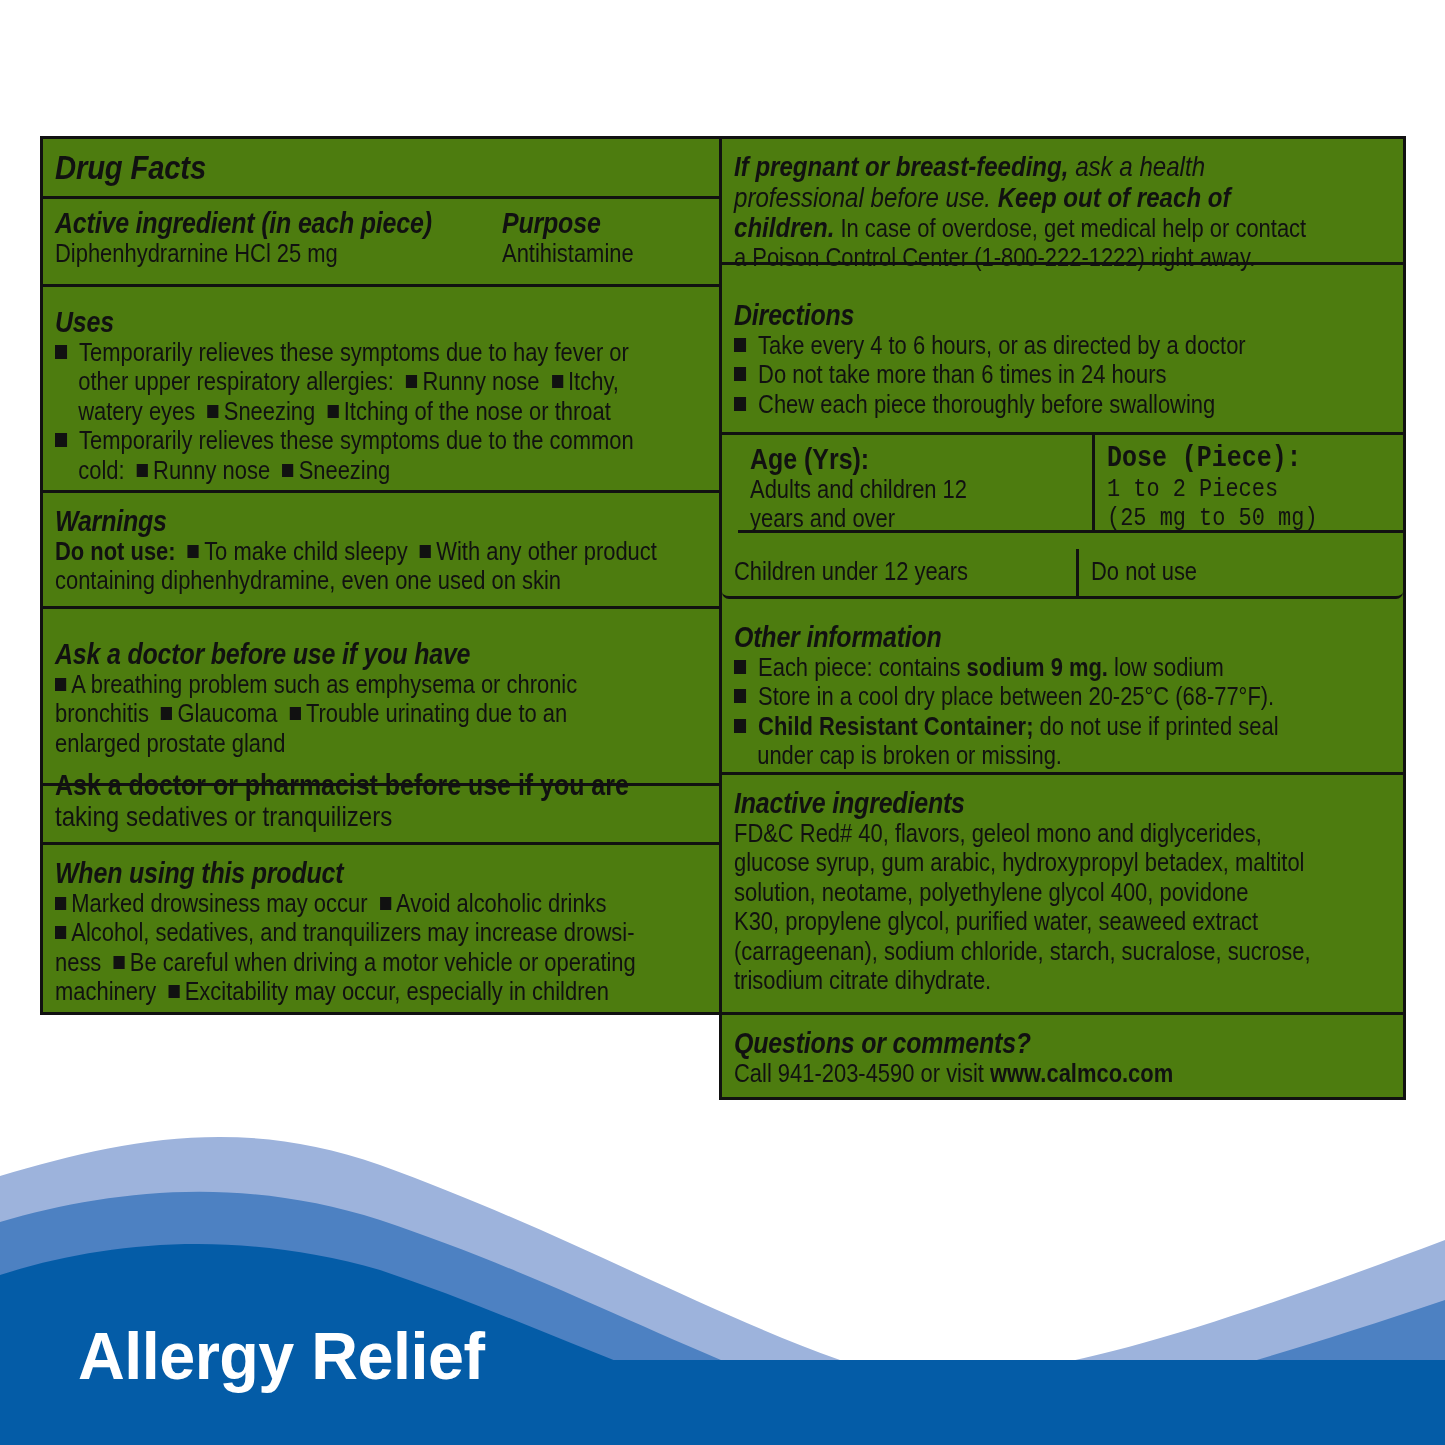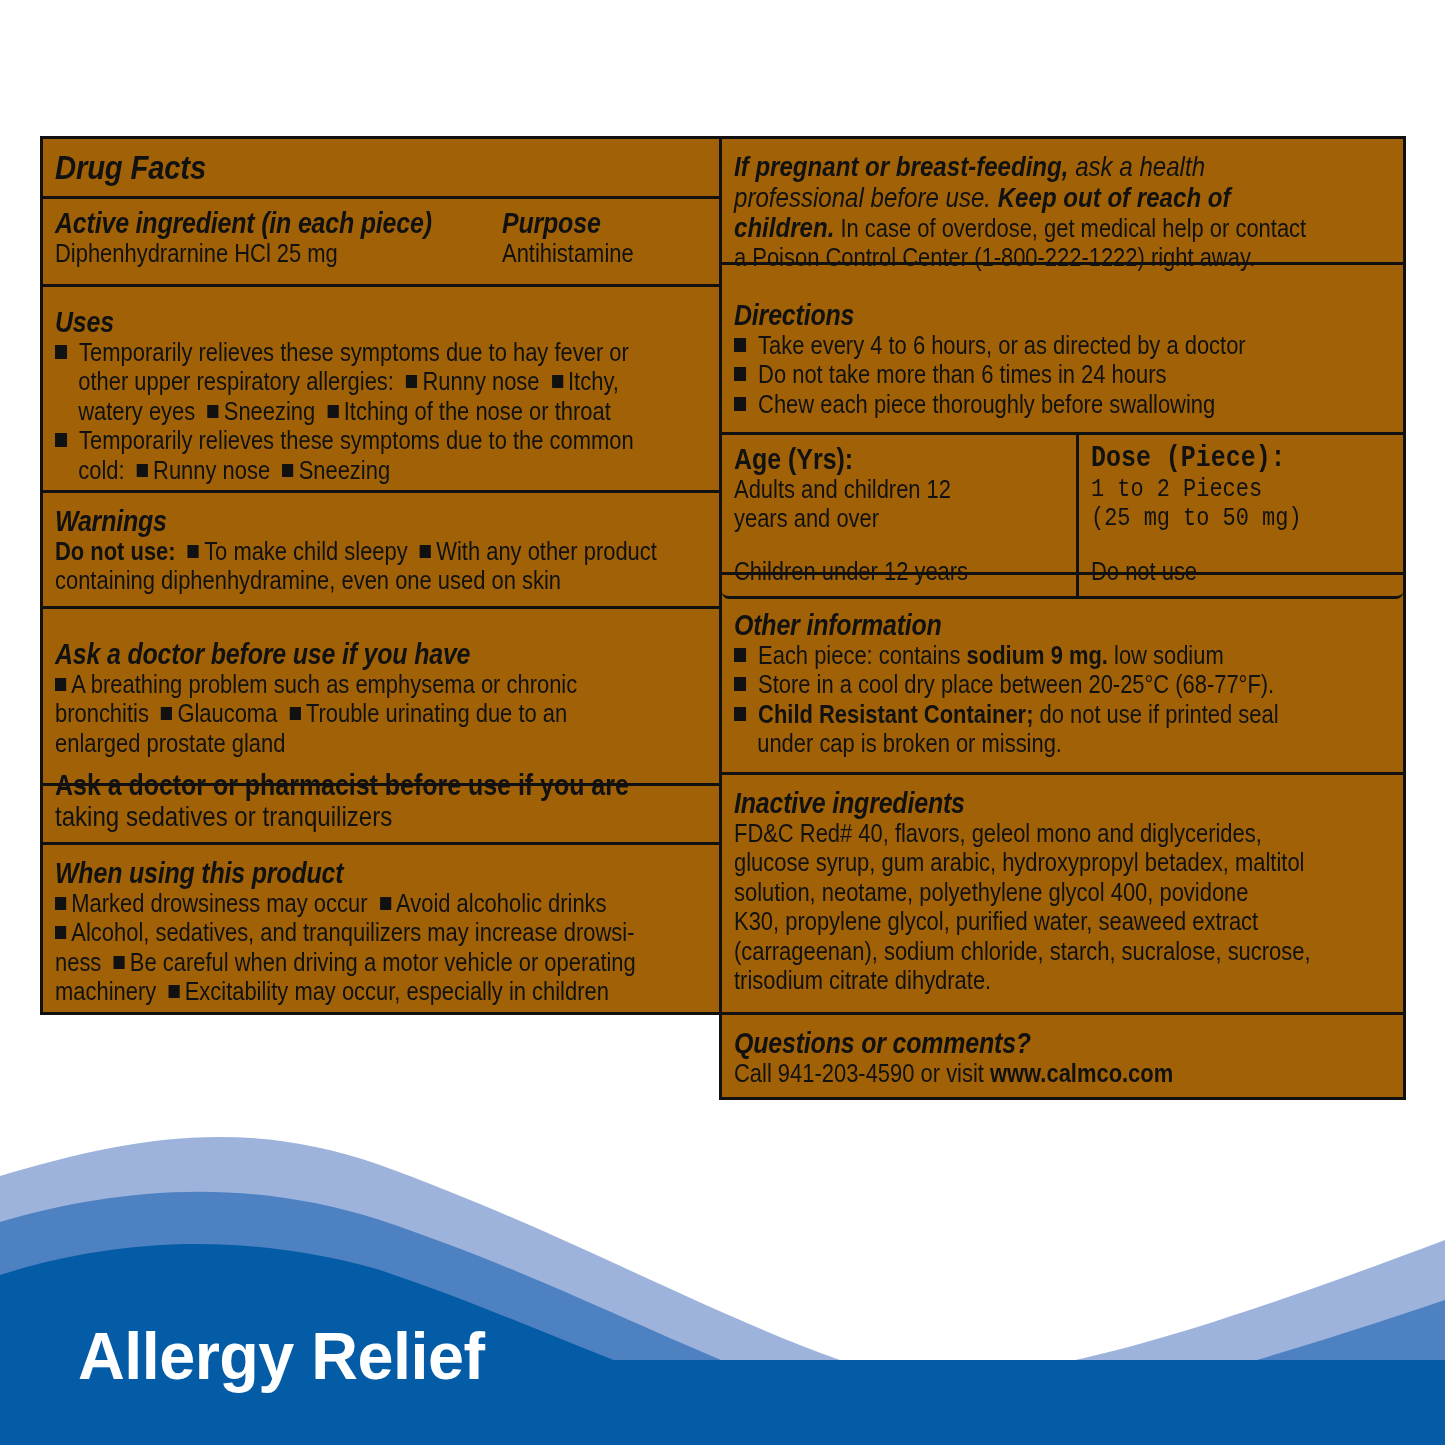--- a/index.html
+++ b/index.html
@@ -2,21 +2,21 @@
 <html><head>
   <meta charset="utf-8">
   <style>
     html, body { margin: 0; padding: 0; }
     body {
       width: 1445px; height: 1445px; position: relative; overflow: hidden;
       background: #ffffff; color: #111;
       font-family: "Liberation Sans", "DejaVu Sans", sans-serif;
     }
     .panel {
-      position: absolute; box-sizing: border-box; background: #a16207;
+      position: absolute; box-sizing: border-box; background: #4d7c0f;
       border: 3px solid #111;
     }
     .left-panel { left: 40px; top: 136px; width: 682px; height: 879px; }
     .right-panel { left: 719px; top: 136px; width: 687px; height: 964px; }
     .sec {
       position: absolute; left: 0; right: 0; box-sizing: border-box;
       border-bottom: 3px solid #111; padding: 0 12px;
     }
     .sec.last { border-bottom: none; }
     .h {
@@ -111,41 +111,41 @@
     <span class="t">a Poison Control Center (1-800-222-1222) right away.</span>
   </div>
 
   <div class="sec" style="top:150px;height:146px;padding-top:10px;">
     <span class="h">Directions</span>
     <span class="t"><span class="sq lead"></span><span>Take every 4 to 6 hours, or as directed by a doctor</span></span>
     <span class="t"><span class="sq lead"></span><span>Do not take more than 6 times in 24 hours</span></span>
     <span class="t"><span class="sq lead"></span><span>Chew each piece thoroughly before swallowing</span></span>
   </div>
 
-  <div class="sec" style="top:296px;height:140px;padding-top:24px;">
+  <div class="sec" style="top:296px;height:98px;padding-top:24px;margin-left:16px;">
     <div class="vline" style="left:354px;"></div>
     <div style="position:absolute;left:12px;top:8px;">
       <span class="hb">Age (Yrs):</span>
       <span class="t">Adults and children 12</span>
       <span class="t">years and over</span>
     </div>
     <div style="position:absolute;left:369px;top:8px;font-family:Liberation Mono, monospace;">
       <span class="hb">Dose (Piece):</span>
       <span class="t">1 to 2 Pieces</span>
       <span class="t">(25 mg to 50 mg)</span>
     </div>
   </div>
 
   <div class="sec" style="top:410px;height:50px;border-radius:7px;">
     <div class="vline" style="left:354px;"></div>
     <span class="t" style="position:absolute;left:12px;top:8px;">Children under 12 years</span>
     <span class="t" style="position:absolute;left:369px;top:8px;">Do not use</span>
   </div>
 
-  <div class="sec" style="top:460px;height:176px;padding-top:10px;">
+  <div class="sec" style="top:460px;height:176px;padding-top:22px;">
     <span class="h">Other information</span>
     <span class="t"><span class="sq lead"></span><span>Each piece: contains</span> <span class="b">sodium 9 mg.</span> <span>low sodium</span></span>
     <span class="t"><span class="sq lead"></span><span>Store in a cool dry place between 20-25°C (68-77°F).</span></span>
     <span class="t"><span class="sq lead"></span><span class="b">Child Resistant Container;</span> <span>do not use if printed seal</span></span>
     <span class="t indent">under cap is broken or missing.</span>
   </div>
 
   <div class="sec" style="top:636px;height:240px;padding-top:12px;">
     <span class="h">Inactive ingredients</span>
     <span class="t">FD&amp;C Red# 40, flavors, geleol mono and diglycerides,</span>

